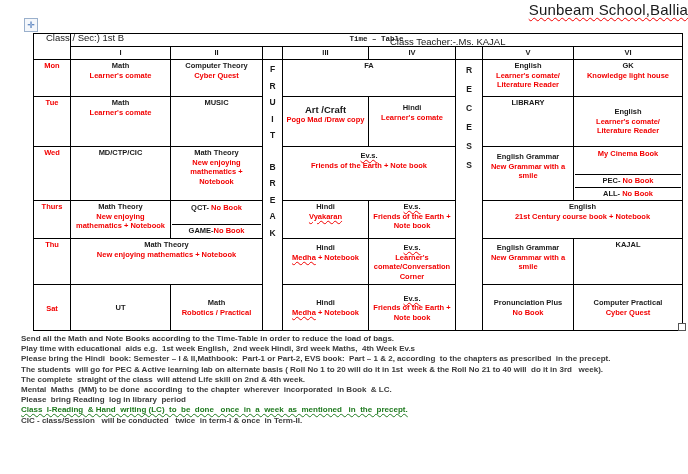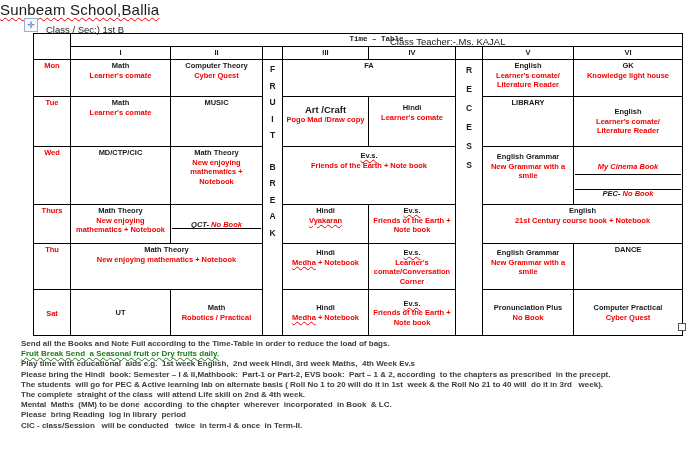--- a/index.html
+++ b/index.html
@@ -3,27 +3,27 @@
 <meta charset="utf-8">
 <style>
   html,body{margin:0;padding:0;}
   body{
     width:688px;height:474px;background:#ffffff;
     font-family:"Liberation Sans",sans-serif;
     position:relative;overflow:hidden;
     color:var(--ink,#1a1a1a);
   }
   .title{
-    text-align:left;font-size:15px;font-weight:400;letter-spacing:.2px;
+    text-align:right;font-size:15px;font-weight:400;letter-spacing:.2px;
     padding-top:1px;
     text-decoration:underline wavy var(--red,#f20000);
     text-decoration-thickness:1px;text-underline-offset:2px;
   }
   .subheader{position:relative;height:15px;font-size:9.5px;}
-  .class-label{position:absolute;left:46px;top:6px;}
+  .class-label{position:absolute;left:46px;top:14px;}
   .teacher-label{position:absolute;left:390px;top:18px;}
   .move-handle{
     position:absolute;left:24px;top:0px;width:12px;height:12px;
     border:1px solid #9ab0cc;display:flex;align-items:center;justify-content:center;
     font-size:9px;color:var(--blue,#3b6cb4);background:#f4f7fb;cursor:move;
   }
   table.tt{
     border-collapse:collapse;table-layout:fixed;
     margin-left:33px;width:649px;
   }
@@ -48,21 +48,21 @@
   td.vert{vertical-align:top;padding-top:12px;}
   td.recesscol{padding-top:52px;}
   .vch{font-size:8.5px;font-weight:bold;line-height:16.5px;}
   td.recesscol .vch{line-height:19px;}
   .vgap{height:15px;}
   .cl{line-height:8.6px;padding-top:1px;}
   .red{color:var(--red,#f20000);}
   .blk{color:var(--ink,#1a1a1a);}
   .sq{text-decoration:underline wavy var(--red,#f20000);text-decoration-thickness:1px;text-underline-offset:1px;}
   td.split{padding:0;}
-  .subrow{box-sizing:border-box;border-top:1px solid #000;padding-top:14px;font-style:italic;}
+  .subrow{box-sizing:border-box;border-top:1px solid #000;padding-top:1px;}
   .subrow:first-child{border-top:none;}
   .sub-tall-w{height:26px;} .sub-thin-w{height:13px;}
   .sub-tall-t{height:22px;} .sub-thin-t{height:14px;}
   .resize-handle{
     position:absolute;left:678px;top:323px;width:6px;height:6px;
     border:1px solid #555;background:#fff;cursor:nwse-resize;
   }
   .notes{
     margin:3px 4px 0 21px;font-size:8px;font-weight:bold;
     color:var(--note,#3c3c3c);
@@ -268,21 +268,21 @@
           <div class="cl"><span class="red">Learner's</span></div>
           <div class="cl"><span class="red">comate/Conversation</span></div>
           <div class="cl"><span class="red">Corner</span></div>
         </td>
     <td style="padding-top:4px">
           <div class="cl"><span class="blk">English  Grammar</span></div>
           <div class="cl"><span class="red">New  Grammar with a</span></div>
           <div class="cl"><span class="red">smile</span></div>
         </td>
     <td class="mid">
-          <div class="cl"><span class="blk">DANCE</span></div>
+          <div class="cl"><span class="blk">KAJAL</span></div>
         </td>
   </tr>
 
   <tr class="r-sat">
     <td class="day">Sat</td>
     <td>
           <div class="cl"><span class="blk">UT</span></div>
         </td>
     <td>
           <div class="cl"><span class="blk">Math</span></div>
@@ -305,22 +305,22 @@
           <div class="cl"><span class="blk">Computer  Practical</span></div>
           <div class="cl"><span class="red">Cyber Quest</span></div>
         </td>
   </tr>
 </tbody>
   </table>
 
 <div class="resize-handle"></div>
 
 <div class="notes">
-    <div class="note">Send all the Books and Note Full according to the Time-Table in order to reduce the load of bags.</div>
-    <div class="note green">Fruit Break Send  a Seasonal fruit or Dry fruits daily.</div>
+    <div class="note">Send all the Math and Note Books according to the Time-Table in order to reduce the load of bags.</div>
     <div class="note">Play time with educational  aids e.g.  1st week English,  2nd week Hindi, 3rd week Maths,  4th Week Ev.s</div>
     <div class="note">Please bring the Hindi  book: Semester – I &amp; II,Mathbook:  Part-1 or Part-2, EVS book:  Part – 1 &amp; 2, according  to the chapters as prescribed  in the precept.</div>
     <div class="note">The students  will go for PEC &amp; Active learning lab on alternate basis ( Roll No 1 to 20 will do it in 1st  week &amp; the Roll No 21 to 40 will  do it in 3rd   week).</div>
     <div class="note">The complete  straight of the class  will attend Life skill on 2nd &amp; 4th week.</div>
     <div class="note">Mental  Maths  (MM) to be done  according  to the chapter  wherever  incorporated  in Book  &amp; LC.</div>
     <div class="note">Please  bring Reading  log in library  period</div>
+    <div class="note green">Class  I-Reading  &amp; Hand  writing (LC)  to  be  done   once  in  a  week  as  mentioned   in  the  precept.</div>
     <div class="note">CIC - class/Session   will be conducted   twice  in term-I &amp; once  in Term-II.</div>
   </div>
 
 </body></html>

